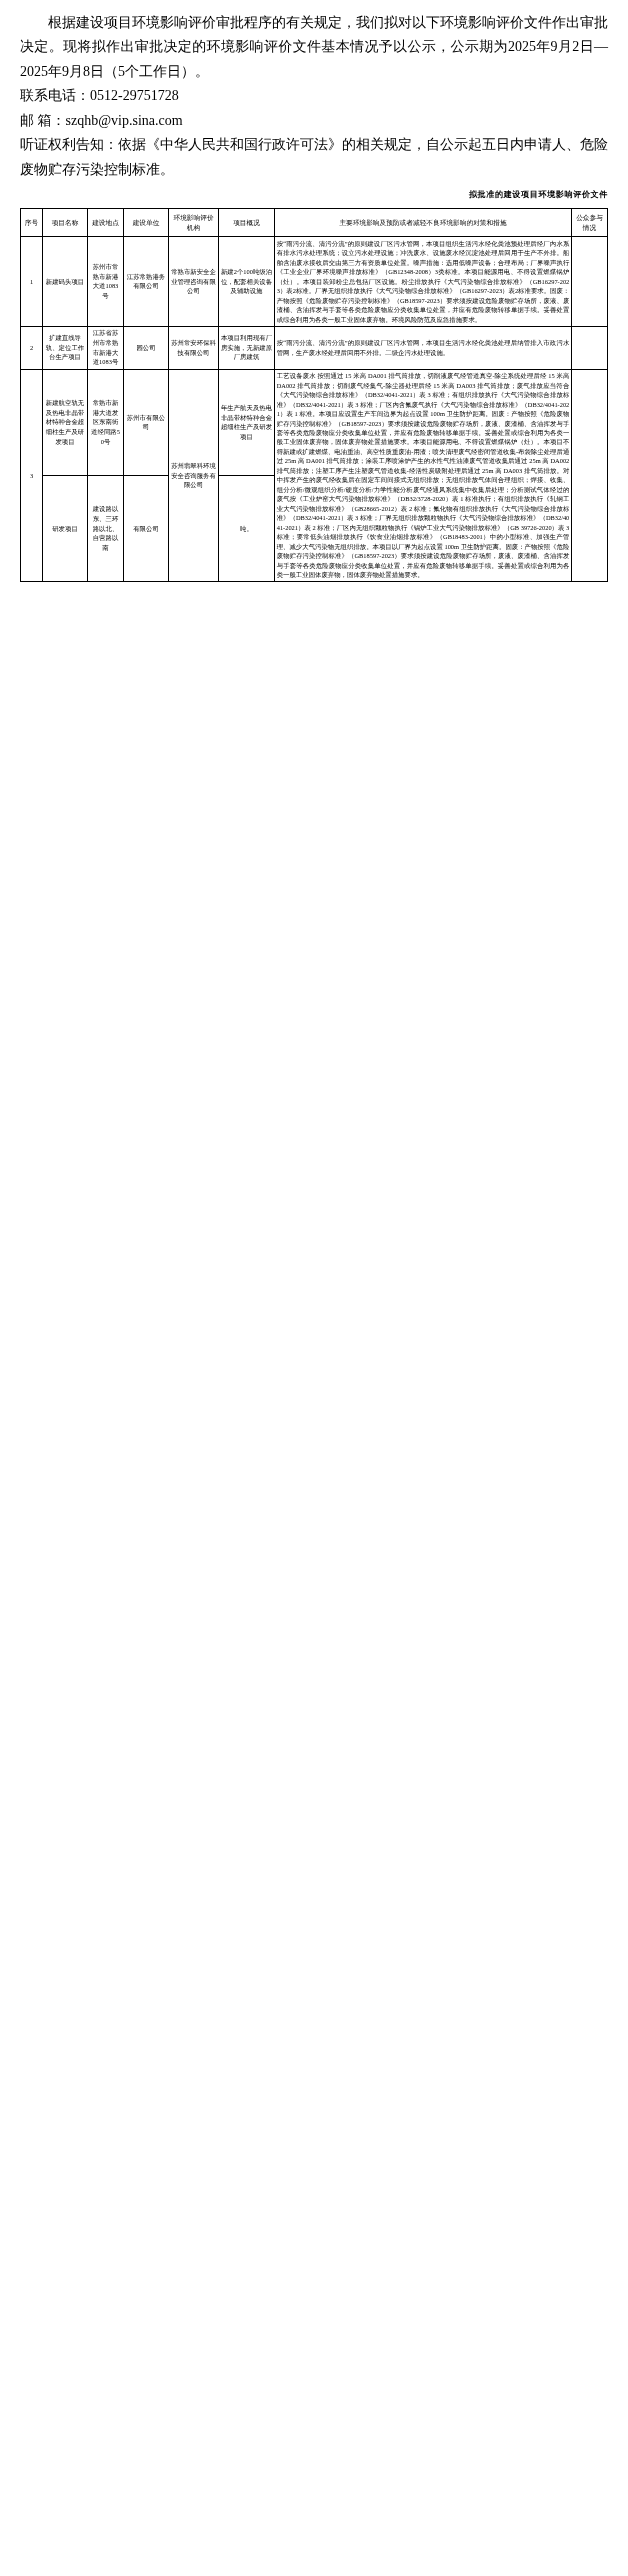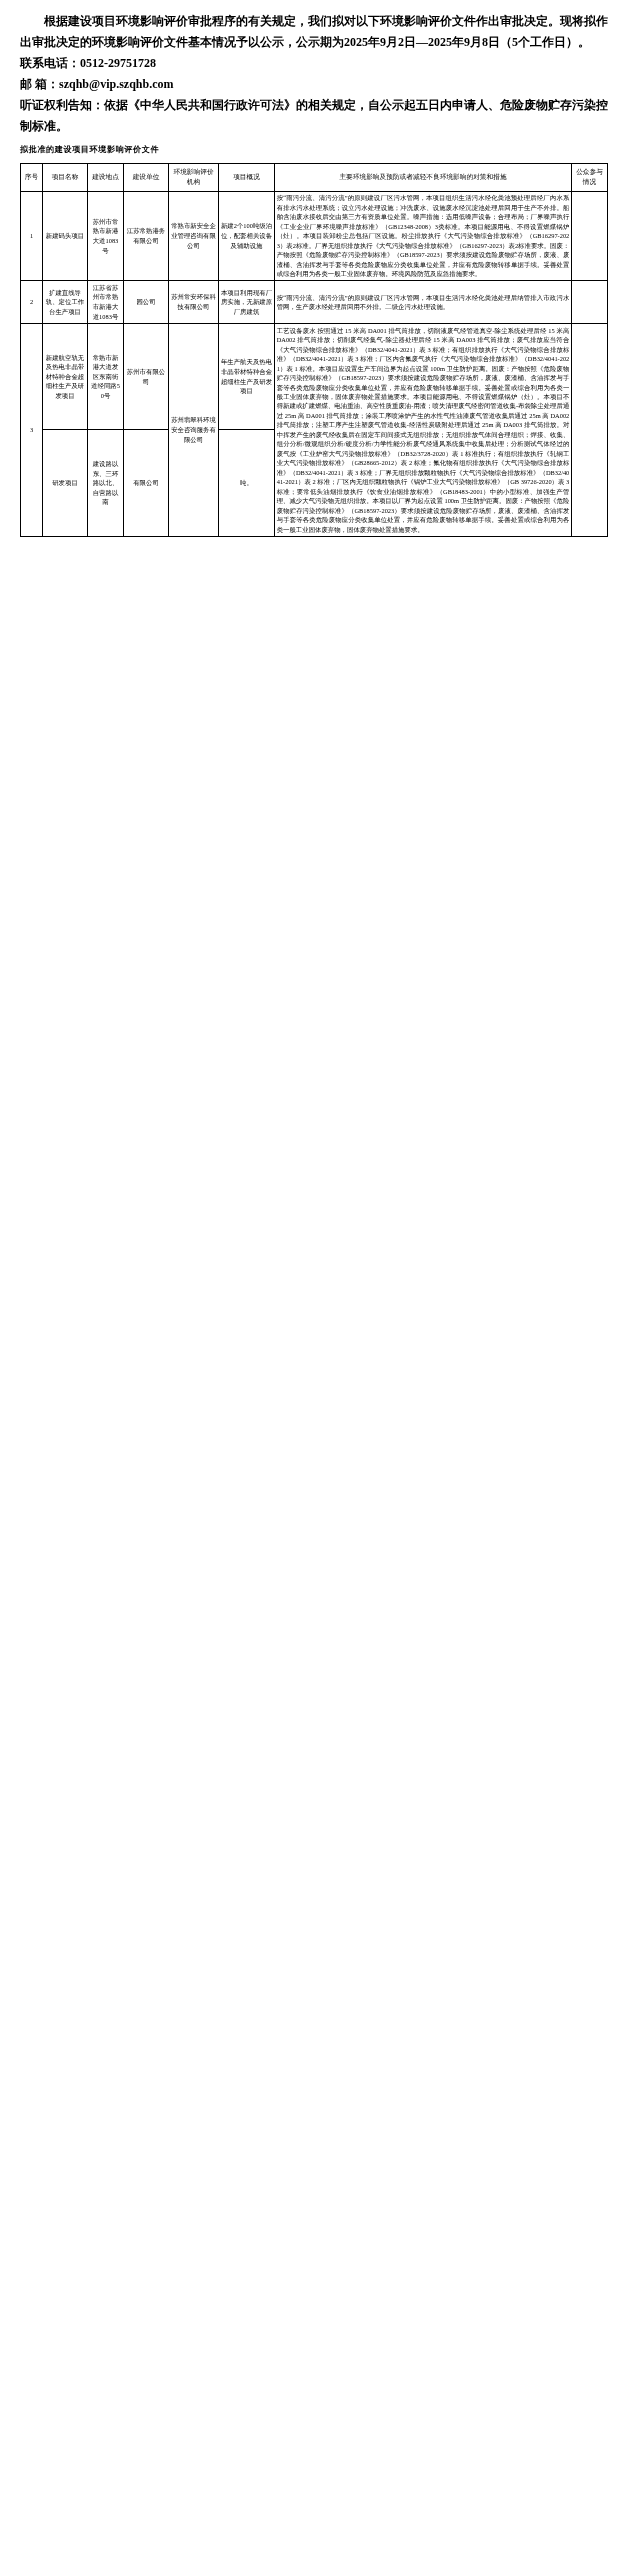--- a/index.html
+++ b/index.html
@@ -8,30 +8,29 @@
     font-family:"Liberation Serif", serif;
     color:#000;
     -webkit-font-smoothing:antialiased;
   }
   .page{
     width:628px;
     box-sizing:border-box;
     padding:10.5px 20px 23px 20px;
   }
   .intro{
-    font-size:12px;
+    font-size:14px;
     line-height:1.75;
     text-align:justify;
     margin-bottom:1.2px;
-    font-weight:bold;
   }
   .intro p{margin:0;}
   .intro .indent{text-indent:2em;}
   .doc-title{
-    text-align:left;
+    text-align:right;
     font-size:8.1px;
     font-weight:bold;
     margin:7px 0 8px 0;
     letter-spacing:0.6px;
   }
   table.main{
     width:100%;
     border-collapse:collapse;
     table-layout:fixed;
     font-size:6.4px;
@@ -61,21 +60,21 @@
   .col-pub{width:36px;}
 </style>
 </head>
 <body>
 
 <div class="page">
 
   <div class="intro">
     <p class="indent">根据建设项目环境影响评价审批程序的有关规定，我们拟对以下环境影响评价文件作出审批决定。现将拟作出审批决定的环境影响评价文件基本情况予以公示，公示期为2025年9月2日—2025年9月8日（5个工作日）。</p>
     <p>联系电话：0512-29751728</p>
-    <p>邮    箱：szqhb@vip.szqhb.com</p>
+    <p>邮    箱：szqhb@vip.sina.com</p>
     <p>听证权利告知：依据《中华人民共和国行政许可法》的相关规定，自公示起五日内申请人、危险废物贮存污染控制标准。</p>
   </div>
 
   <div class="doc-title">拟批准的建设项目环境影响评价文件</div>
 
   <table class="main">
     <colgroup>
       <col class="col-idx">
       <col class="col-proj">
       <col class="col-loc">

